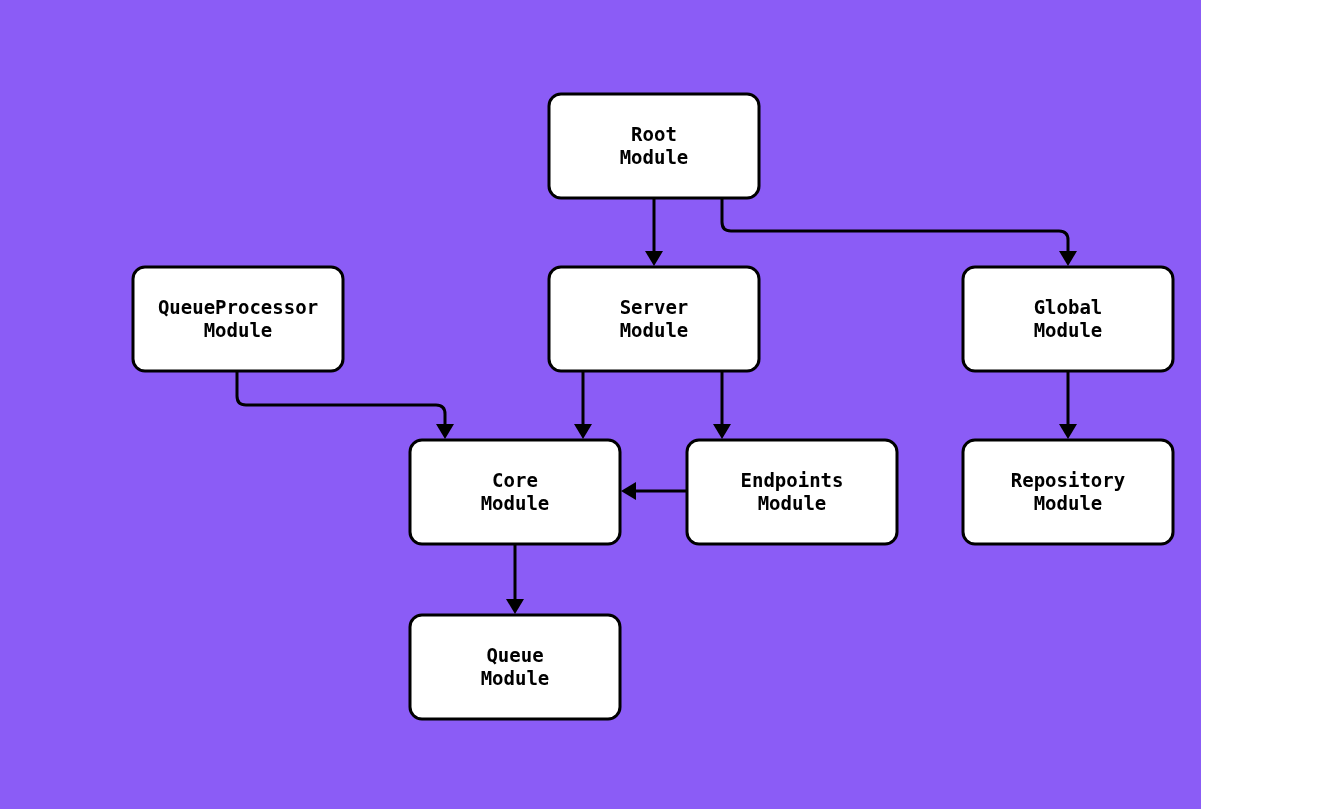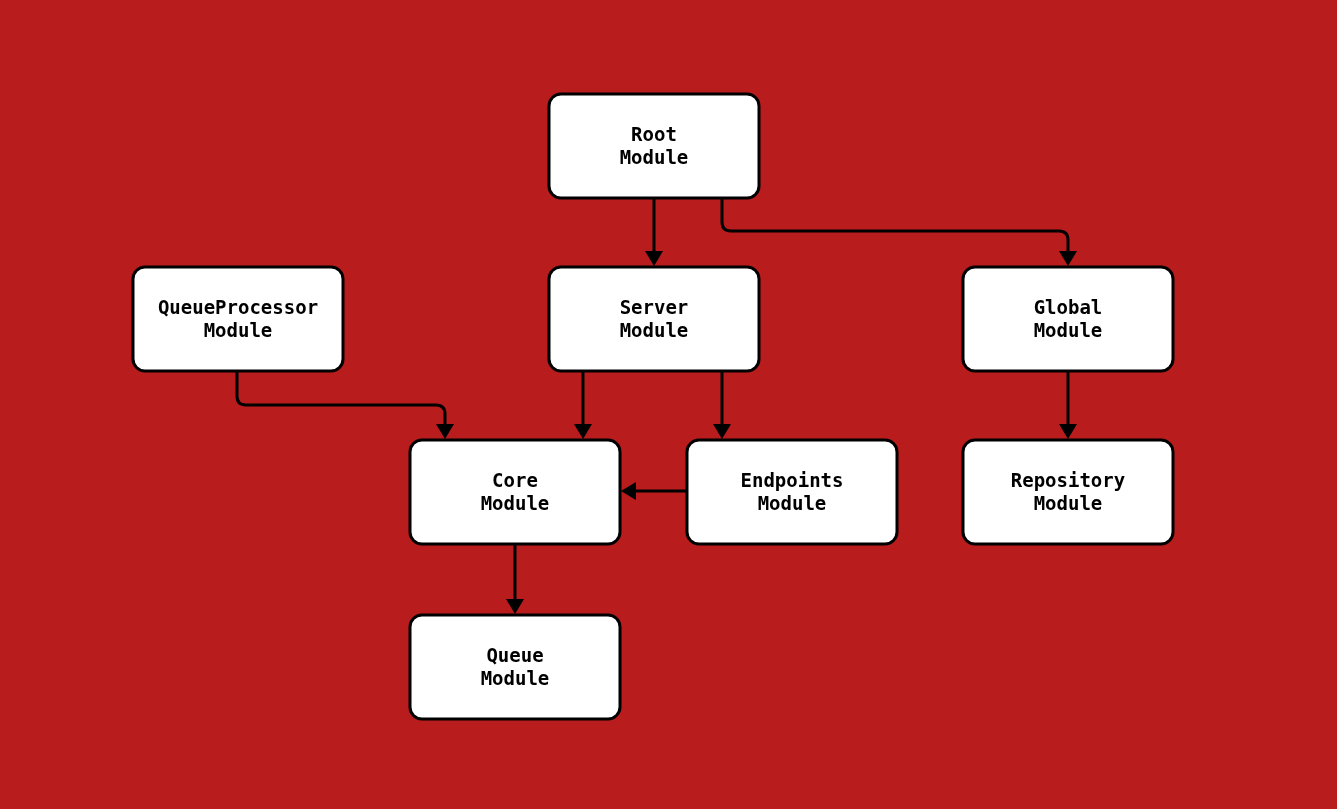--- a/index.html
+++ b/index.html
@@ -9,23 +9,23 @@
     background: #ffffff;
   }
   body {
     width: 1337px;
     height: 809px;
     overflow: hidden;
     font-family: "DejaVu Sans Mono", "Liberation Mono", monospace;
   }
   #diagram-canvas {
     position: relative;
-    width: 1337px;
+    width: 1201px;
     height: 809px;
-    background: #b91c1c;
+    background: #8b5cf6;
   }
   svg#diagram-svg {
     position: absolute;
     top: 0;
     left: 0;
     width: 1337px;
     height: 809px;
     display: block;
   }
   .node-box {

